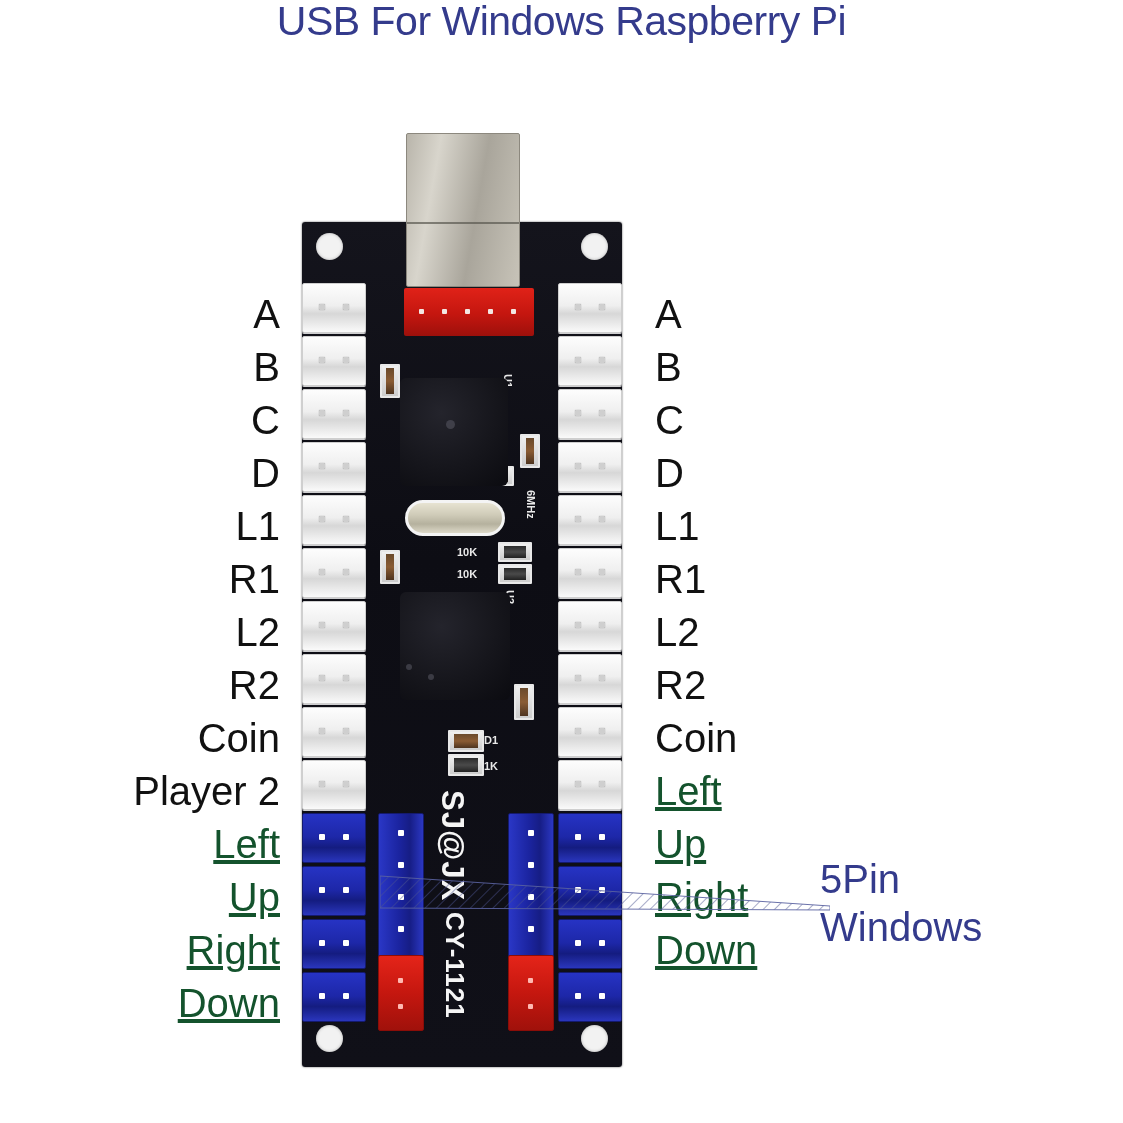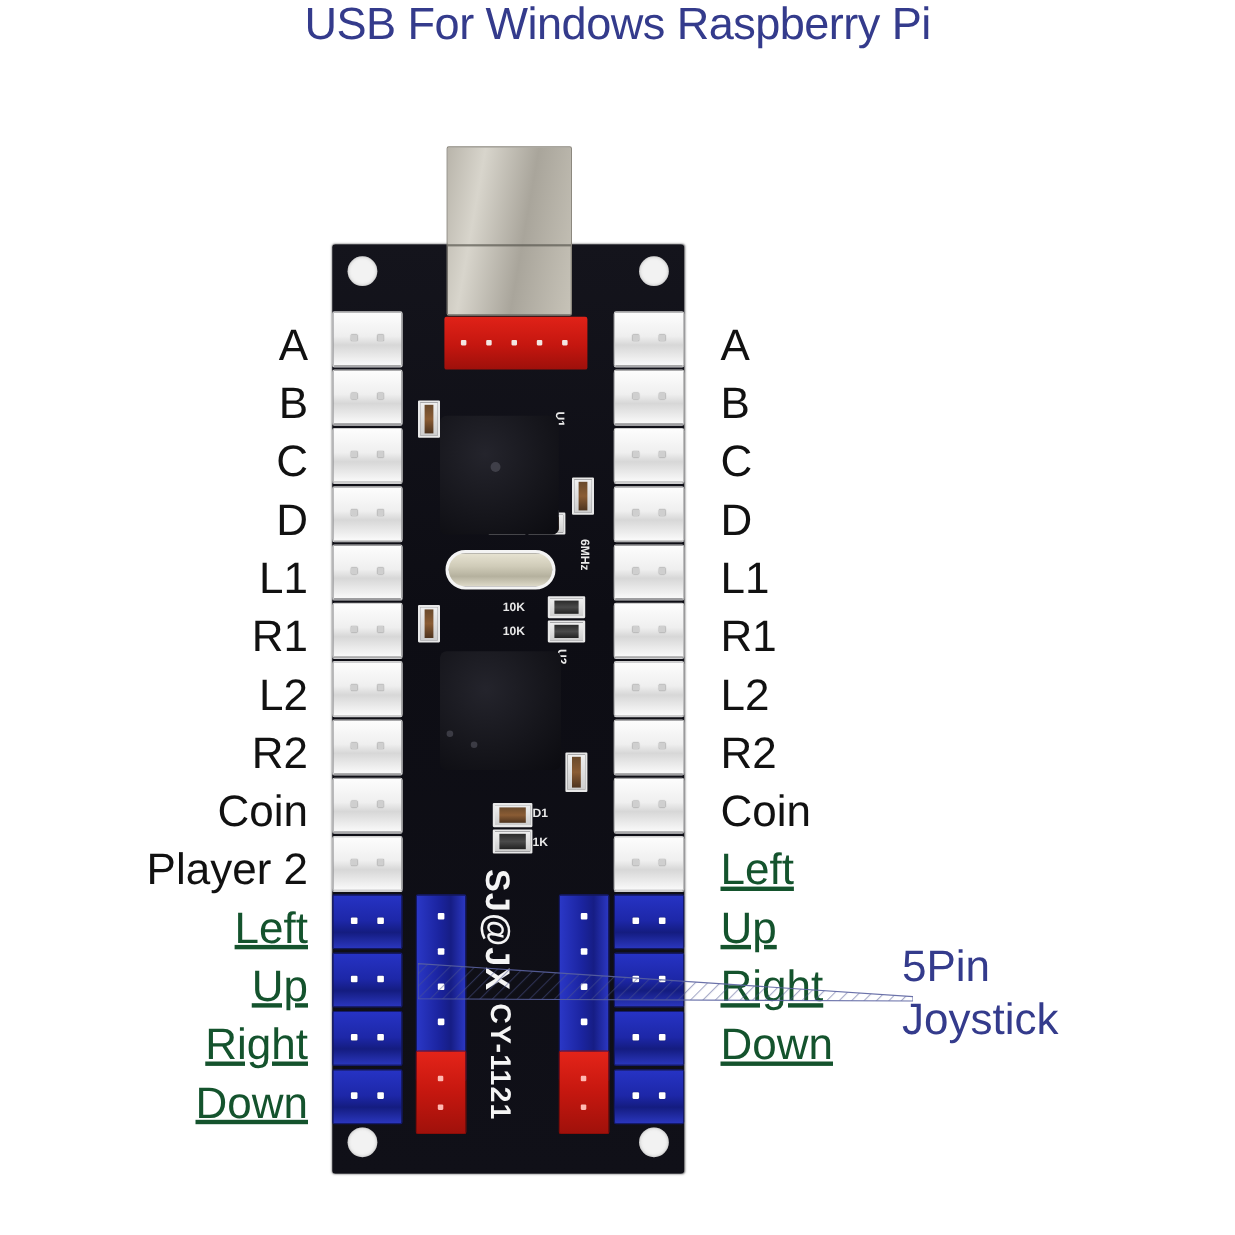--- a/index.html
+++ b/index.html
@@ -559,17 +559,17 @@
     <defs>
       <pattern id="hatch" patternUnits="userSpaceOnUse" width="8" height="8" patternTransform="rotate(45)">
         <line x1="0" y1="0" x2="0" y2="8" stroke="#4b5390" stroke-width="2" opacity="0.55"></line>
       </pattern>
     </defs>
     <polygon points="0,14 450,44 450,48 0,46" fill="url(#hatch)" stroke="#5a62a0" stroke-width="1" opacity="0.9"></polygon>
   </svg>
 
   <div id="joystick-callout">
     <div>5Pin</div>
-    <div>Joystick</div>
+    <div>Windows</div>
   </div>
 
 
 </div>
 
 </body></html>

